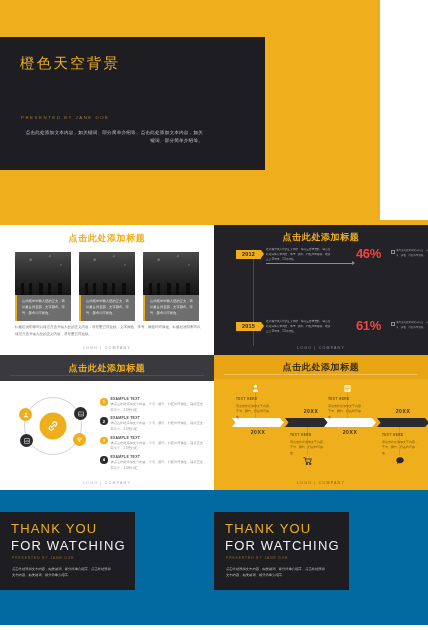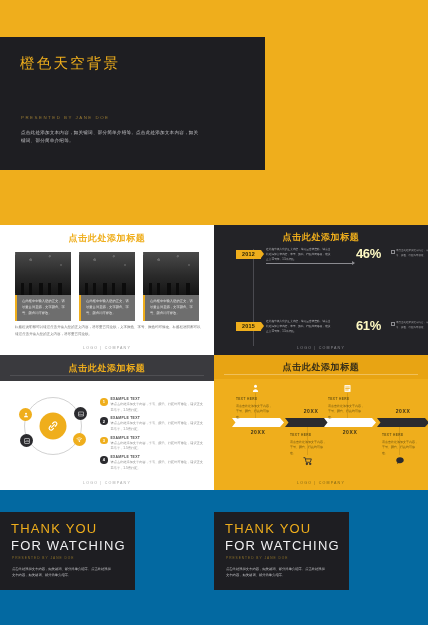--- a/index.html
+++ b/index.html
@@ -4,21 +4,21 @@
 <style>
   html,body{margin:0;padding:0;}
   body{
     width:428px;height:630px;background:#ffffff;
     font-family:"Liberation Sans","DejaVu Sans",sans-serif;
     overflow:hidden;
   }
   .deck{width:428px;height:630px;display:flex;flex-direction:column;}
   .row{display:flex;width:428px;}
   .slide{position:relative;overflow:hidden;box-sizing:border-box;}
-  .w-full{width:428px;}
+  .w-full{width:380px;text-align:right;}
   .w-half{width:214px;}
 
   
   .s1{height:220px;background:#EFAE1C;}
   .s1 .panel{
     position:absolute;left:0;top:37px;width:265px;height:133px;
     background:#1E1E22;
   }
   .s1 .t1{
     position:absolute;left:20px;top:17px;
@@ -99,21 +99,21 @@
     content:"";position:absolute;right:-3px;top:0;border-top:4.5px solid transparent;
     border-bottom:4.5px solid transparent;border-left:3px solid #EFAE1C;
   }
   .trow .txt{position:absolute;left:30px;top:0;width:65px;font-size:2.7px;line-height:1.8;color:#b9b9bd;}
   .trow .arrow{position:absolute;left:30px;top:15px;width:88px;height:1px;background:#8b8b90;}
   .trow .arrow::after{
     content:"";position:absolute;right:-1px;top:-1.6px;border-top:2px solid transparent;
     border-bottom:2px solid transparent;border-left:3px solid #8b8b90;
   }
   .trow .pct{
-    position:absolute;left:120px;top:-2px;font-size:13px;font-weight:bold;color:#fef9c3;
+    position:absolute;left:120px;top:-2px;font-size:13px;font-weight:bold;color:#ef4444;
     letter-spacing:-.4px;
   }
   .trow .side{position:absolute;left:160px;top:1px;width:34px;font-size:2.5px;line-height:1.8;color:#a9a9ad;}
   .trow .side::before{
     content:"";position:absolute;left:-5px;top:1px;width:2.4px;height:2.4px;
     border:.5px solid #8b8b90;
   }
   .s3 .footer{color:#8e8e93;}
 
   

